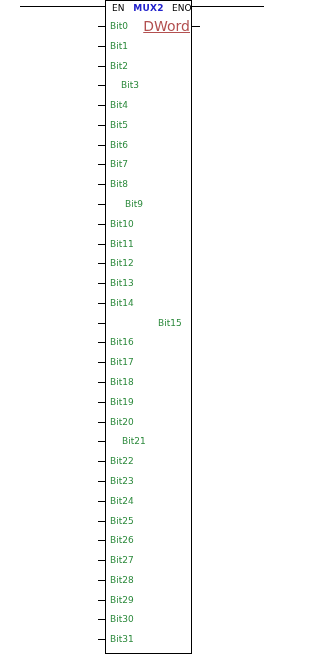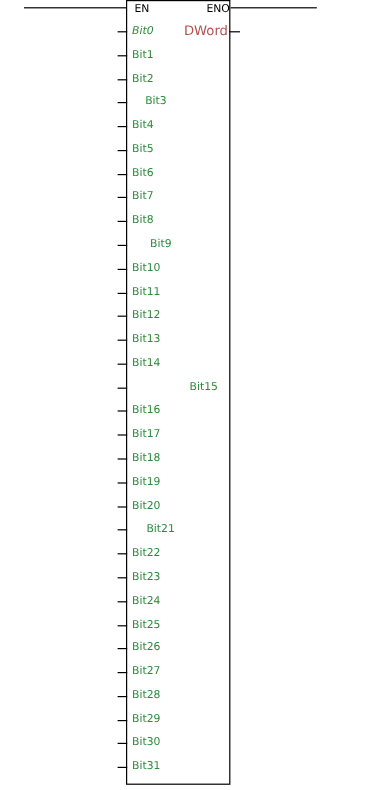--- a/index.html
+++ b/index.html
@@ -96,43 +96,45 @@
     font-size: 9px;
     line-height: 10px;
     color: #2d8a3d;
     white-space: nowrap;
   }
 
   
   .out-label {
     position: absolute;
     right: 94px;
-    font-size: 11px;
+    font-size: 14px;
     line-height: 10px;
     color: #b35050;
     white-space: nowrap;
+    text-decoration: underline;
   }
 </style>
 </head>
 <body>
 
 <div id="canvas">
 
   <div class="rail rail-en"></div>
 
   <div class="rail rail-eno"></div>
 
   <div class="fb-box"></div>
 
   <div class="hdr hdr-en">EN</div>
+  <div class="hdr hdr-title">MUX2</div>
   <div class="hdr hdr-eno">ENO</div>
 
   <div id="pins">
       <div class="stub stub-in" style="top: 26px;"></div>
-      <div class="pin-label" style="top: 21px; font-style: italic;">Bit0</div>
+      <div class="pin-label" style="top: 21px;">Bit0</div>
       <div class="stub stub-in" style="top: 46px;"></div>
       <div class="pin-label" style="top: 41px;">Bit1</div>
       <div class="stub stub-in" style="top: 66px;"></div>
       <div class="pin-label" style="top: 61px;">Bit2</div>
       <div class="stub stub-in" style="top: 85px;"></div>
       <div class="pin-label" style="top: 80px; padding-left: 11px;">Bit3</div>
       <div class="stub stub-in" style="top: 105px;"></div>
       <div class="pin-label" style="top: 100px;">Bit4</div>
       <div class="stub stub-in" style="top: 125px;"></div>
       <div class="pin-label" style="top: 120px;">Bit5</div>

